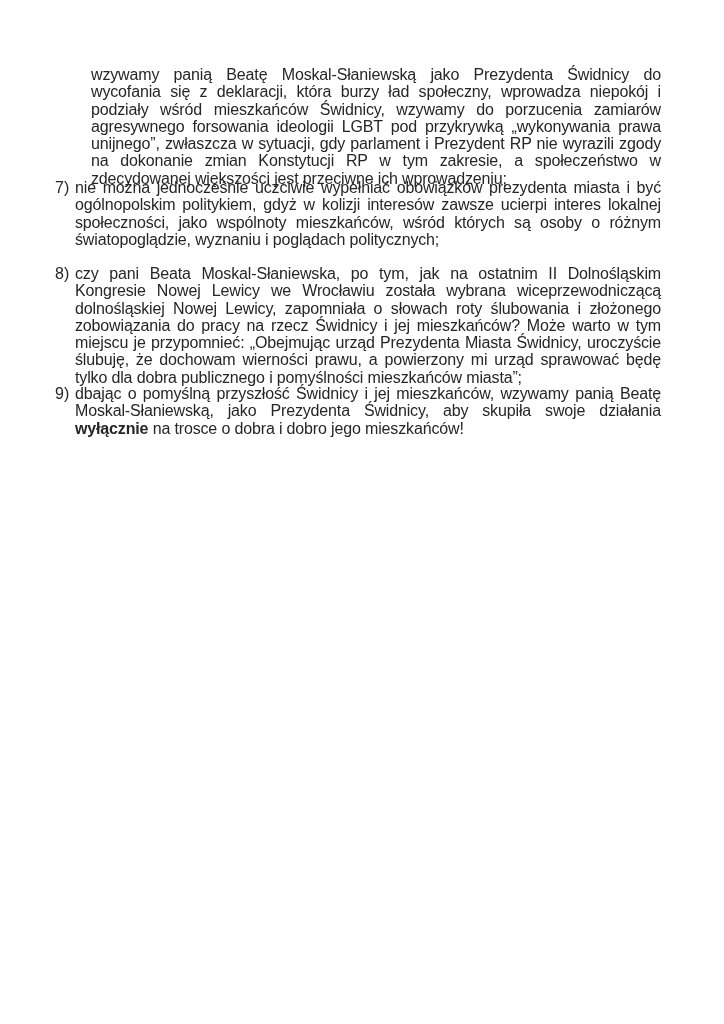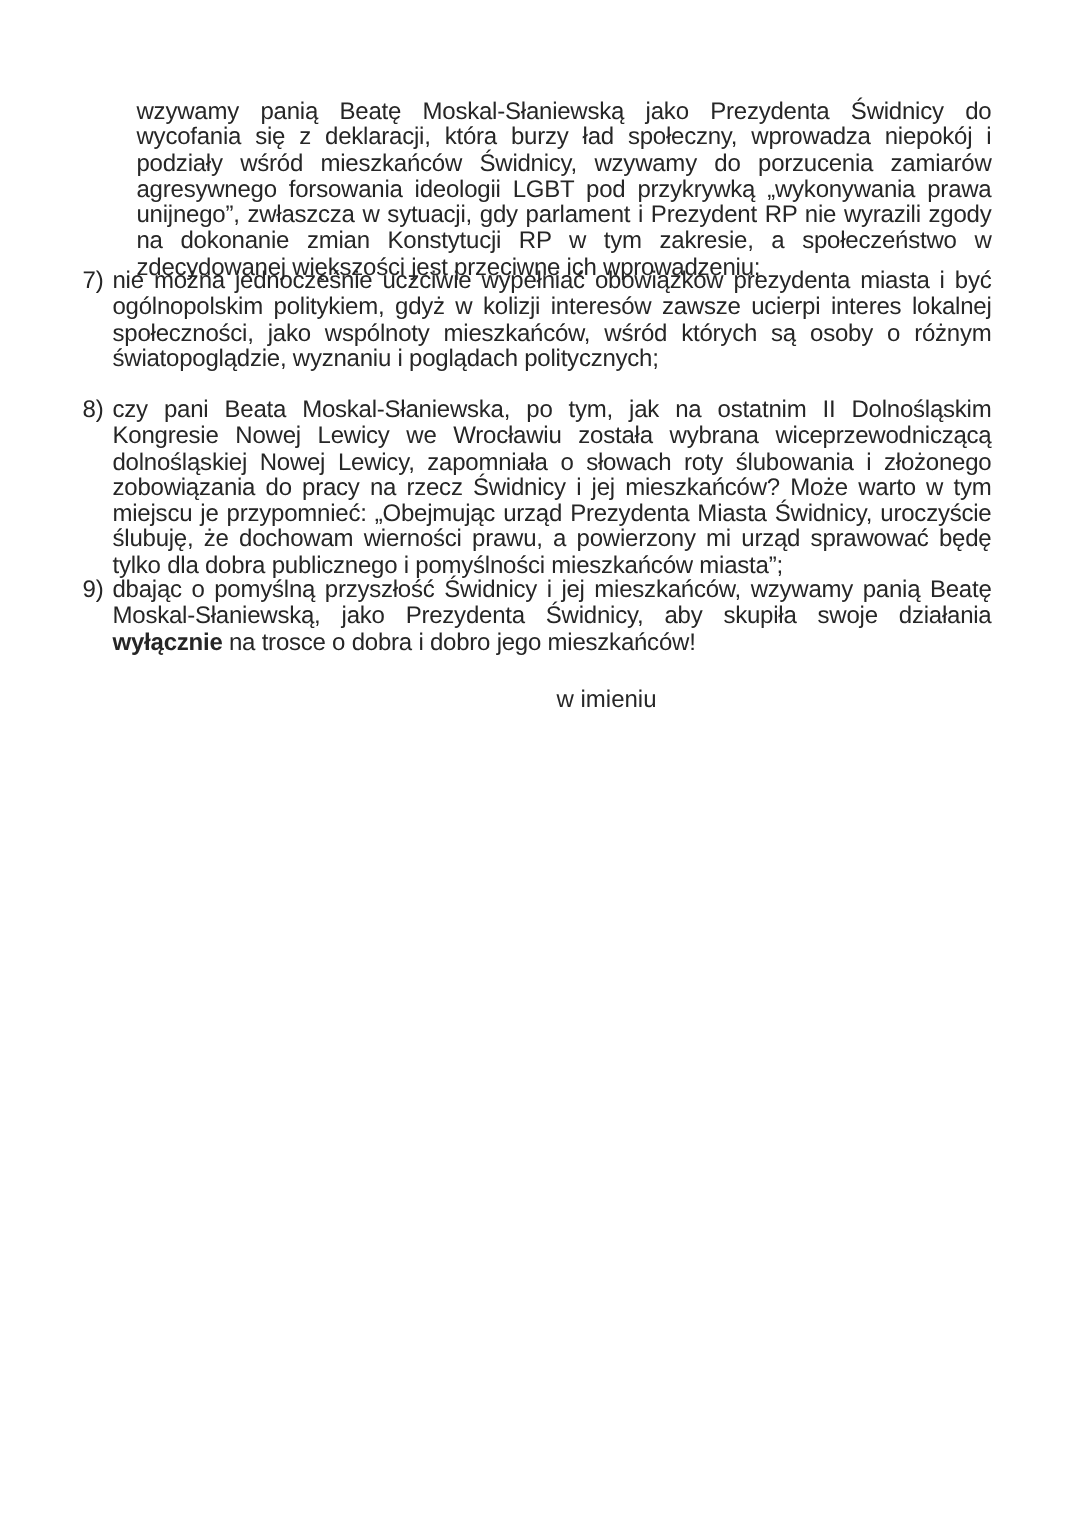--- a/index.html
+++ b/index.html
@@ -37,16 +37,15 @@
     <span class="num">8)</span>
     <div class="txt">czy pani Beata Moskal-Słaniewska, po tym, jak na ostatnim II Dolnośląskim Kongresie Nowej Lewicy we Wrocławiu została wybrana wiceprzewodniczącą dolnośląskiej Nowej Lewicy, zapomniała o słowach roty ślubowania i złożonego zobowiązania do pracy na rzecz Świdnicy i jej mieszkańców? Może warto w tym miejscu je przypomnieć: „Obejmując urząd Prezydenta Miasta Świdnicy, uroczyście ślubuję, że dochowam wierności prawu, a powierzony mi urząd sprawować będę tylko dla dobra publicznego i pomyślności mieszkańców miasta”;</div>
   </div>
 
   <div class="item" style="top:385px;">
     <span class="num">9)</span>
     <div class="txt"><span>dbając o pomyślną przyszłość Świdnicy i jej mieszkańców, wzywamy panią Beatę Moskal-Słaniewską, jako Prezydenta Świdnicy, aby skupiła swoje działania </span><span class="b">wyłącznie</span><span> na trosce o dobra i dobro jego mieszkańców!</span></div>
   </div>
 
   <div class="sig">
-    <div>w imieniu</div>
   </div>
 
 </div>
 
 </body></html>

